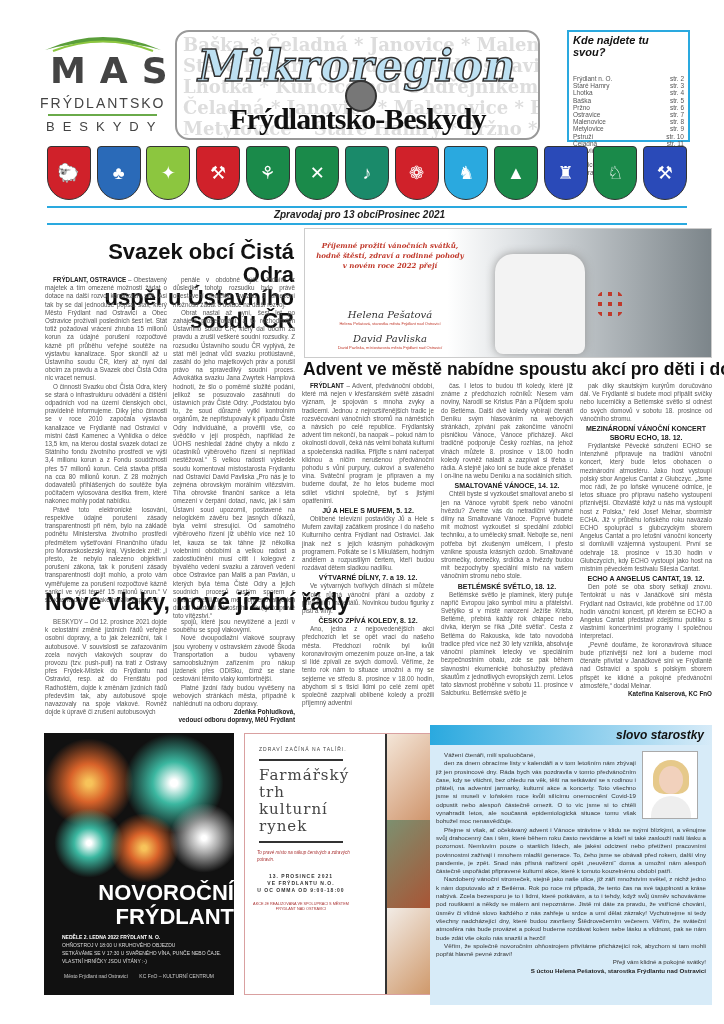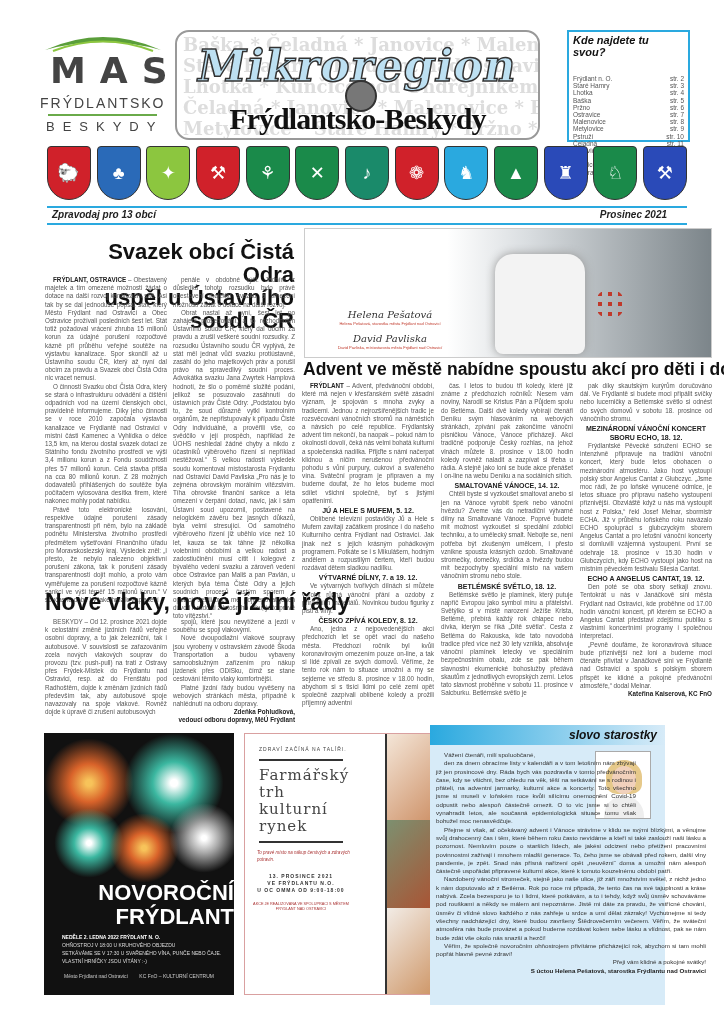--- a/index.html
+++ b/index.html
@@ -18,21 +18,21 @@
 .banner-seal{position:absolute;left:168px;top:48px;width:32px;height:32px;border-radius:50%;background:#777;border:2px solid #333}
 .banner-sub{position:absolute;left:0;top:70px;width:100%;text-align:center;font-family:Liberation Serif, serif;font-weight:bold;font-size:30px;color:#111;letter-spacing:-1px}
 .toc{left:567px;top:30px;width:123px;height:112px;border:2px solid #2aa9df;padding:2px 4px;font-size:6.5px;line-height:7.2px;color:#555}
 .toc-title{font-weight:bold;font-style:italic;font-size:11px;color:#111;line-height:12px;margin-bottom:17px}
 .toc-row{display:flex;justify-content:space-between}
 
 .coats{left:47px;top:146px;width:640px;height:55px;display:flex;justify-content:space-between}
 .coat{width:44px;height:54px;border-radius:4px 4px 22px 22px;border:1.5px solid #333;position:relative;overflow:hidden}
 .coat span{position:absolute;left:50%;top:50%;transform:translate(-50%,-50%);font-size:18px;color:#fff}
 .rule{left:47px;width:640px;height:2px;background:#2aa9df}
-.subhead{left:47px;top:209px;width:640px;height:16px;font-style:italic;font-weight:bold;font-size:10px;display:flex;justify-content:space-between;padding:0 20px 0 5px}
+.subhead{left:47px;top:209px;width:640px;height:16px;font-style:italic;font-weight:bold;font-size:10px;display:flex;justify-content:center;padding:0 20px 0 5px}
 
 .h1{font-family:"Liberation Sans",sans-serif;font-weight:bold;font-stretch:condensed;color:#111;line-height:1.05}
 .col{font-size:6.3px;line-height:8.2px;color:#555;text-align:justify}
 .col b{color:#222}
 .col p{text-indent:8px}
 .subh{font-weight:bold;color:#222;text-align:center;font-size:7px;line-height:9px;margin-top:1px}
 .sign{text-align:right;font-weight:bold;color:#222}
 .greet{left:304px;top:228px;width:408px;height:130px;border:1px solid #ccc;background:linear-gradient(90deg,#fff 35%,#d9dde0 55%,#7c858a 100%);overflow:hidden}
 .greet-text{position:absolute;left:10px;top:12px;width:150px;text-align:center;font-family:"DejaVu Serif",serif;font-style:italic;font-weight:bold;font-size:7px;line-height:10px;color:#c0392b}
 .greet-sig{position:absolute;left:10px;width:150px;text-align:center;font-size:4px;line-height:5px;color:#c0392b}
@@ -50,21 +50,21 @@
 .mk-small{font-size:5px;letter-spacing:1px;color:#444;padding-left:10px;line-height:7px}
 .mk-bar{height:2px;background:#333;margin:6px 10px}
 .mk-title{font-family:"DejaVu Serif",serif;font-size:15px;line-height:17px;color:#444;padding-left:10px;letter-spacing:1px}
 .mk-it{font-size:4.5px;font-style:italic;color:#a33;padding-left:8px;line-height:7px;margin-top:4px}
 .mk-date{font-size:5px;font-weight:bold;text-align:center;letter-spacing:1px;color:#333;line-height:7px;margin-top:10px}
 .mk-note{font-size:3.8px;text-align:center;color:#a33;line-height:5px;margin-top:8px}
 .mk-right{position:absolute;right:0;top:0;width:68px;height:100%;border-left:2px solid #333}
 .mk-p1{height:33%;background:linear-gradient(135deg,#f4e6d8,#c9875a)}
 .mk-p2{height:34%;background:linear-gradient(135deg,#7d9070,#b04a2a)}
 .mk-p3{height:33%;background:linear-gradient(135deg,#f2ece6,#c98a55)}
-.mayor{left:430px;top:725px;width:235px;height:280px;background:#d7ebf8}
+.mayor{left:430px;top:725px;width:282px;height:280px;background:#d7ebf8}
 .mayor-head{position:absolute;left:0;top:0;width:100%;height:20px;background:linear-gradient(90deg,#2aa9df,#d7ebf8);text-align:right;padding-right:8px;font-weight:bold;font-style:italic;font-size:12px;line-height:20px;color:#111}
 .mayor-photo{position:absolute;right:14px;top:26px;width:56px;height:68px;background:#fff;border:1px solid #aaa;overflow:hidden}
 .mayor-photo .face{position:absolute;left:16px;top:14px;width:24px;height:28px;border-radius:50%;background:#f1d1bc}
 .mayor-photo .hair{position:absolute;left:10px;top:8px;width:36px;height:34px;border-radius:50% 50% 30% 30%;background:#e6c98a}
 .mayor-photo .body{position:absolute;left:8px;top:44px;width:40px;height:30px;border-radius:20px 20px 0 0;background:#eee}
 .mayor-text{position:absolute;left:6px;top:26px;width:270px;font-size:6.2px;line-height:8.3px;color:#333;text-align:justify}
 .mayor-text p{text-indent:8px}
 .mayor-text .narrow{width:200px}
 </style>
 </head>
@@ -213,20 +213,21 @@
   <p><b>FRÝDLANT, OSTRAVICE</b><span> – Obestavený majetek a tím omezené možnosti žádat o dotace na další rozvoj kanalizační sítě. Asi tak by se dal jednoduše popsat stav, který Město Frýdlant nad Ostravicí a Obec Ostravice prožívali posledních šest let. Stát totiž požadoval vrácení zhruba 15 milionů korun za údajné porušení rozpočtové kázně při průběhu veřejné soutěže na výstavbu kanalizace. Spor skončil až u Ústavního soudu ČR, který až nyní dal obcím za pravdu a Svazek obcí Čistá Odra nic vracet nemusí.</span></p>
   <p>O činnosti Svazku obcí Čistá Odra, který se stará o infrastrukturu odvádění a čištění odpadních vod na území členských obcí, pravidelně informujeme. Díky jeho činnosti se v roce 2010 započala výstavba kanalizace ve Frýdlantě nad Ostravicí v místní části Kamenec a Vyhlídka o délce 13,5 km, na kterou dostal svazek dotaci ze Státního fondu životního prostředí ve výši 3,4 milionu korun a z Fondu soudržnosti přes 57 milionů korun. Celá stavba přišla na cca 80 milionů korun. Z 28 možných dodavatelů přihlášených do soutěže byla počítačem vylosována desítka firem, které nakonec mohly podat nabídku.</p>
   <p>Právě toto elektronické losování, respektive údajné porušení zásady transparentnosti při něm, bylo na základě podnětu Ministerstva životního prostředí předmětem vyšetřování Finančního úřadu pro Moravskoslezský kraj. Výsledek zněl: „I přesto, že nebylo nalezeno objektivní porušení zákona, tak k porušení zásady transparentnosti dojít mohlo, a proto vám vyměřujeme za porušení rozpočtové kázně sankci ve výši téměř 15 milionů korun.“ V současné době by také hrozilo zaplacení</p>
 </div>
 <div class="abs col" style="left:173px;top:276px;width:122px">
   <p>penále v obdobné výši. Jedním z důsledků tohoto rozsudku bylo právě obestavení majetku svazku a omezení možností žádat o dotace na další rozvoj.</p>
   <p>Obrat nastal až nyní, šest let po zahájení prošetřování, a to rozhodnutím Ústavního soudu ČR, který dal obcím za pravdu a zrušil veškeré soudní rozsudky. Z rozsudku Ústavního soudu ČR vyplývá, že stát měl jednat vůči svazku protiústavně, zasáhl do jeho majetkových práv a porušil právo na spravedlivý soudní proces. Advokátka svazku Jana Zwyrtek Hamplová hodnotí, že šlo o poměrně složité podání, jelikož se posuzovalo zasáhnutí do ústavních práv Čisté Odry: „Podstatou bylo to, že soud důrazně vytkl kontrolním orgánům, že nepřistupovaly k případu Čisté Odry individuálně, a prověřili vše, co svědčilo v její prospěch, například že ÚOHS neshledal žádné chyby a nikdo z účastníků výběrového řízení si nepříklad nestěžoval.“ S velkou radostí výsledek soudu komentoval místostarosta Frýdlantu nad Ostravicí David Pavliska „Pro nás je to zejména obrovským morálním vítězstvím. Tíha obrovské finanční sankce a léta omezení v čerpání dotací, navíc, jak i sám Ústavní soud upozornil, postavené na nelogickém závěru bez jasných důkazů, byla velmi stresující. Od samotného výběrového řízení již uběhlo více než 10 let, kauza se tak táhne již několika volebními obdobími a velkou radost a zadostiučinění musí cítit i kolegové z bývalého vedení svazku a zároveň vedení obce Ostravice pan Mališ a pan Pavlán, u kterých byla téma Čisté Odry a jejich soudních procesů častým sporem s opozicí. Jestli bych měl pojmenovat jeden důvod k radosti z letošního roku, je to právě toto vítězství.“</p>
 </div>
 
 <div class="abs greet">
+  <div class="greet-text">Příjemné prožití vánočních svátků, hodně štěstí, zdraví a rodinné pohody v novém roce 2022 přejí</div>
   <div class="greet-sig" style="top:80px"><i>Helena Pešatová</i><span>Helena Pešatová, starostka města Frýdlant nad Ostravicí</span></div>
   <div class="greet-sig" style="top:104px"><i>David Pavliska</i><span>David Pavliska, místostarosta města Frýdlant nad Ostravicí</span></div>
   <div class="pot"></div>
   <div class="berries"></div>
 </div>
 
 <div class="abs h1" style="left:303px;top:360px;width:412px;font-size:17.5px;white-space:nowrap">Advent ve městě nabídne spoustu akcí pro děti i dospělé</div>
 <div class="abs col" id="a2c1" style="left:302px;top:382px;width:132px">
     <p><b>FRÝDLANT</b> – Advent, předvánoční období, které má nejen v křesťanském světě zásadní význam, je spojován s mnoha zvyky a tradicemi. Jednou z nejrozšířenějších tradic je rozsvěcování vánočních stromů na náměstích a návsích po celé republice. Frýdlantský advent tím nekončí, ba naopak – pokud nám to okolnosti dovolí, čeká nás velmi bohatá kulturní a společenská nadílka. Přijďte s námi načerpat klidnou a ničím nerušenou předvánoční pohodu s vůní purpury, cukroví a svařeného vína. Sváteční program je připraven a my budeme doufat, že ho letos budeme moci sdílet všichni společně, byť s jistými opatřeními.</p>
     <div class="subh">JÚ A HELE S MUFEM, 5. 12.</div>

